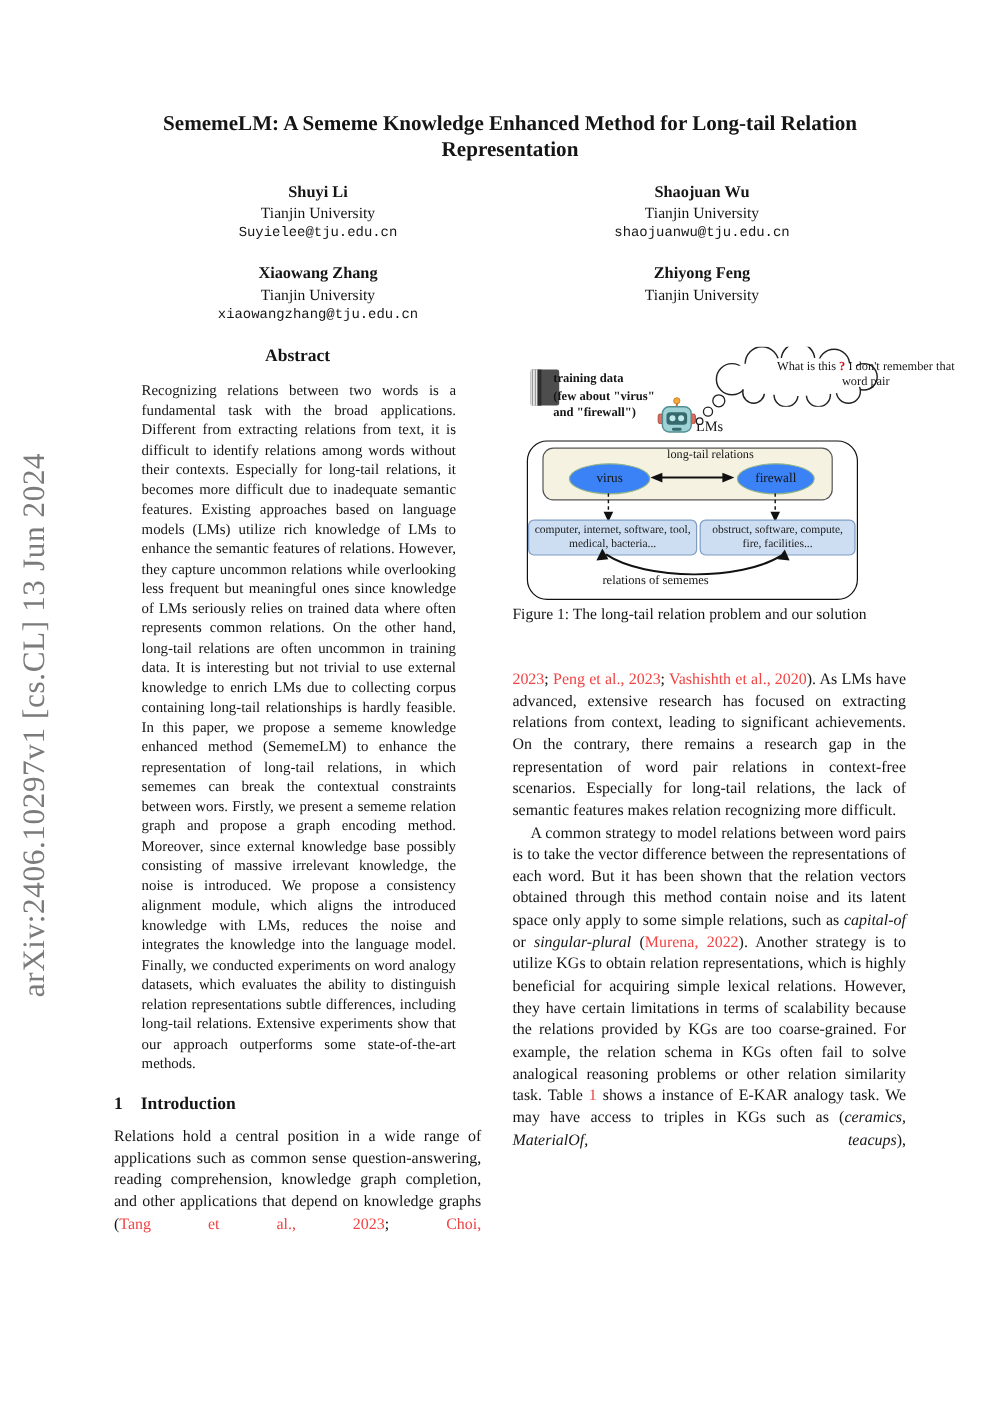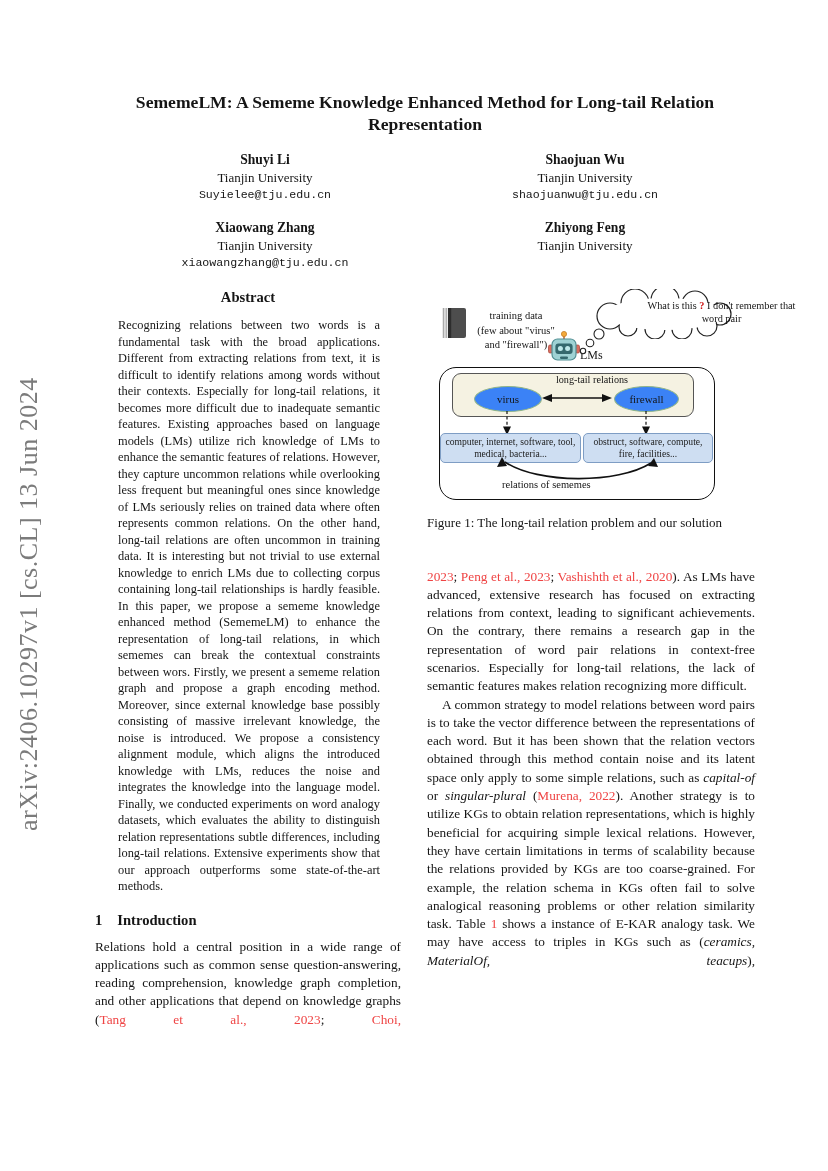--- a/index.html
+++ b/index.html
@@ -33,22 +33,22 @@
   .indent{text-indent:15px;}
 
   .rt-cite{color:#ef4444;}
   .rt-italic{font-style:italic;}
   .rt-red{color:#cc1111;font-weight:bold;}
 
   
   .fig{position:relative;width:328px;height:218px;}
   .fig .abs{position:absolute;}
   .book-icon{left:12px;top:20px;}
-  .training-label{left:34px;top:24px;width:110px;text-align:center;
-                  font-size:10.5px;line-height:14.5px;}
+  .training-label{left:34px;top:24px;width:110px;
+                  font-size:10.5px;line-height:14.5px;font-weight:bold;}
   .robot-icon{left:120px;top:45px;}
   .lms-label{left:153px;top:63px;font-size:12px;}
   .cloud-svg{left:163px;top:4px;}
   .cloud-text{left:172px;top:14px;width:149px;text-align:center;font-size:10.3px;line-height:13px;margin-left:48px;}
   .trail-svg{left:150px;top:42px;}
 
   .outer-box{left:12px;top:82px;width:274px;height:131px;border:1.5px solid #111;border-radius:17px;background:#fff;}
   .inner-box{left:25px;top:88px;width:240px;height:42px;border:1.2px solid #555;border-radius:9px;background:#f5f2e2;}
   .rel-label{left:110px;top:89px;width:110px;text-align:center;font-size:10.2px;}
   .node{height:24px;border:1.2px solid #8fb487;border-radius:50%;background:#3b82f6;
@@ -58,21 +58,21 @@
   .darrow{left:115px;top:107px;}
   .dashed-left{left:74px;top:126px;}
   .dashed-right{left:213px;top:126px;}
   .sememe-box{top:148px;border:1.2px solid #7e9dc4;border-radius:5px;background:#cedef2;
               text-align:center;font-size:9.6px;line-height:11.8px;padding:2px 3px;color:#1b1b1b;}
   .sememe-left{left:13px;width:133px;}
   .sememe-right{left:156px;width:122px;}
   .curve-svg{left:66px;top:172px;}
   .bottom-label{left:75px;top:194px;width:150px;text-align:left;font-size:10.5px;}
 
-  .fig-caption{font-size:13px;line-height:17.5px;margin-top:11px;text-align:justify;}
+  .fig-caption{font-size:13px;line-height:17.5px;text-align:justify;}
   .col-right .first-p{margin-top:36px;}
 </style>
 </head>
 <body>
 
 <div class="page">
 
   <div class="watermark">arXiv:2406.10297v1  [cs.CL]  13 Jun 2024</div>
 
   <div class="content">

